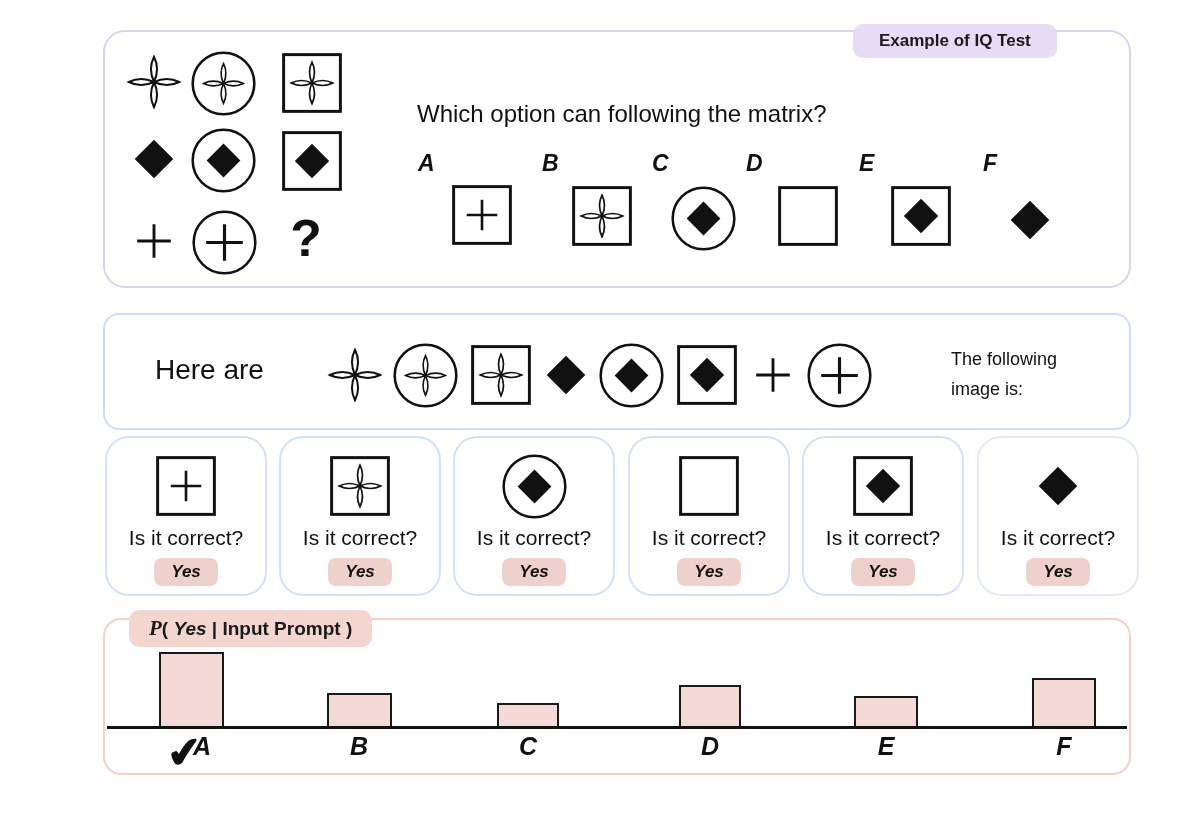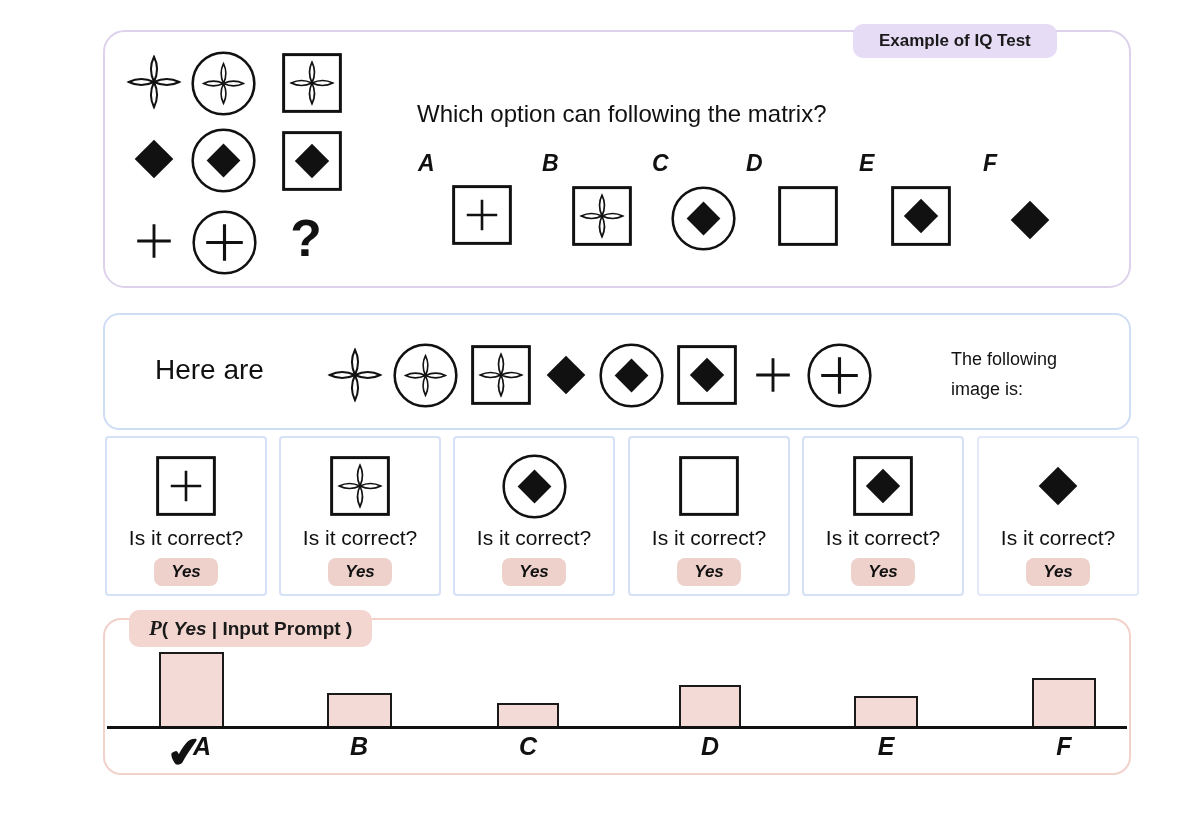--- a/index.html
+++ b/index.html
@@ -25,21 +25,21 @@
   #prompt-panel { left:103px; top:313px; width:1028px; height:117px;
                   border:2px solid #cfddf5; border-radius:16px; }
   #prompt-badge { left:14px; top:-14px; padding:7px 22px; background:#dce7f8; }
   #prompt-intro { position:absolute; left:50px; top:40px; font-size:28px; line-height:30px; }
   #prompt-outro { position:absolute; left:846px; top:29px; font-size:18px; line-height:30px; }
   #prompt-images { position:absolute; left:222px; top:10px; height:100px;
                    display:flex; align-items:center; gap:9px; }
 
   
   .card { position:absolute; top:436px; width:162px; height:160px; background:#fff;
-          border:2px solid #d5e1f6; border-radius:4px; text-align:center; }
+          border:2px solid #d5e1f6; border-radius:24px; text-align:center; }
   .card-shape { height:80px; margin-top:8px; display:flex; align-items:center; justify-content:center; }
   .card-q { font-size:21px; margin-top:0px; }
   .yes-badge { display:inline-block; margin-top:8px; padding:4px 17px; background:#eed1cb;
                border-radius:8px; font-size:17px; font-weight:bold; font-style:italic; }
 
   
   #prob-panel { left:103px; top:618px; width:1028px; height:157px;
                 border:2px solid #f2d1cb; border-radius:18px; }
   #prob-badge { left:24px; top:-10px; padding:6px 20px; background:#f3d6d0; font-size:19px; }
   #prob-badge .mathp { font-family:"Liberation Serif", serif; font-style:italic; font-weight:700; font-size:21px; }

